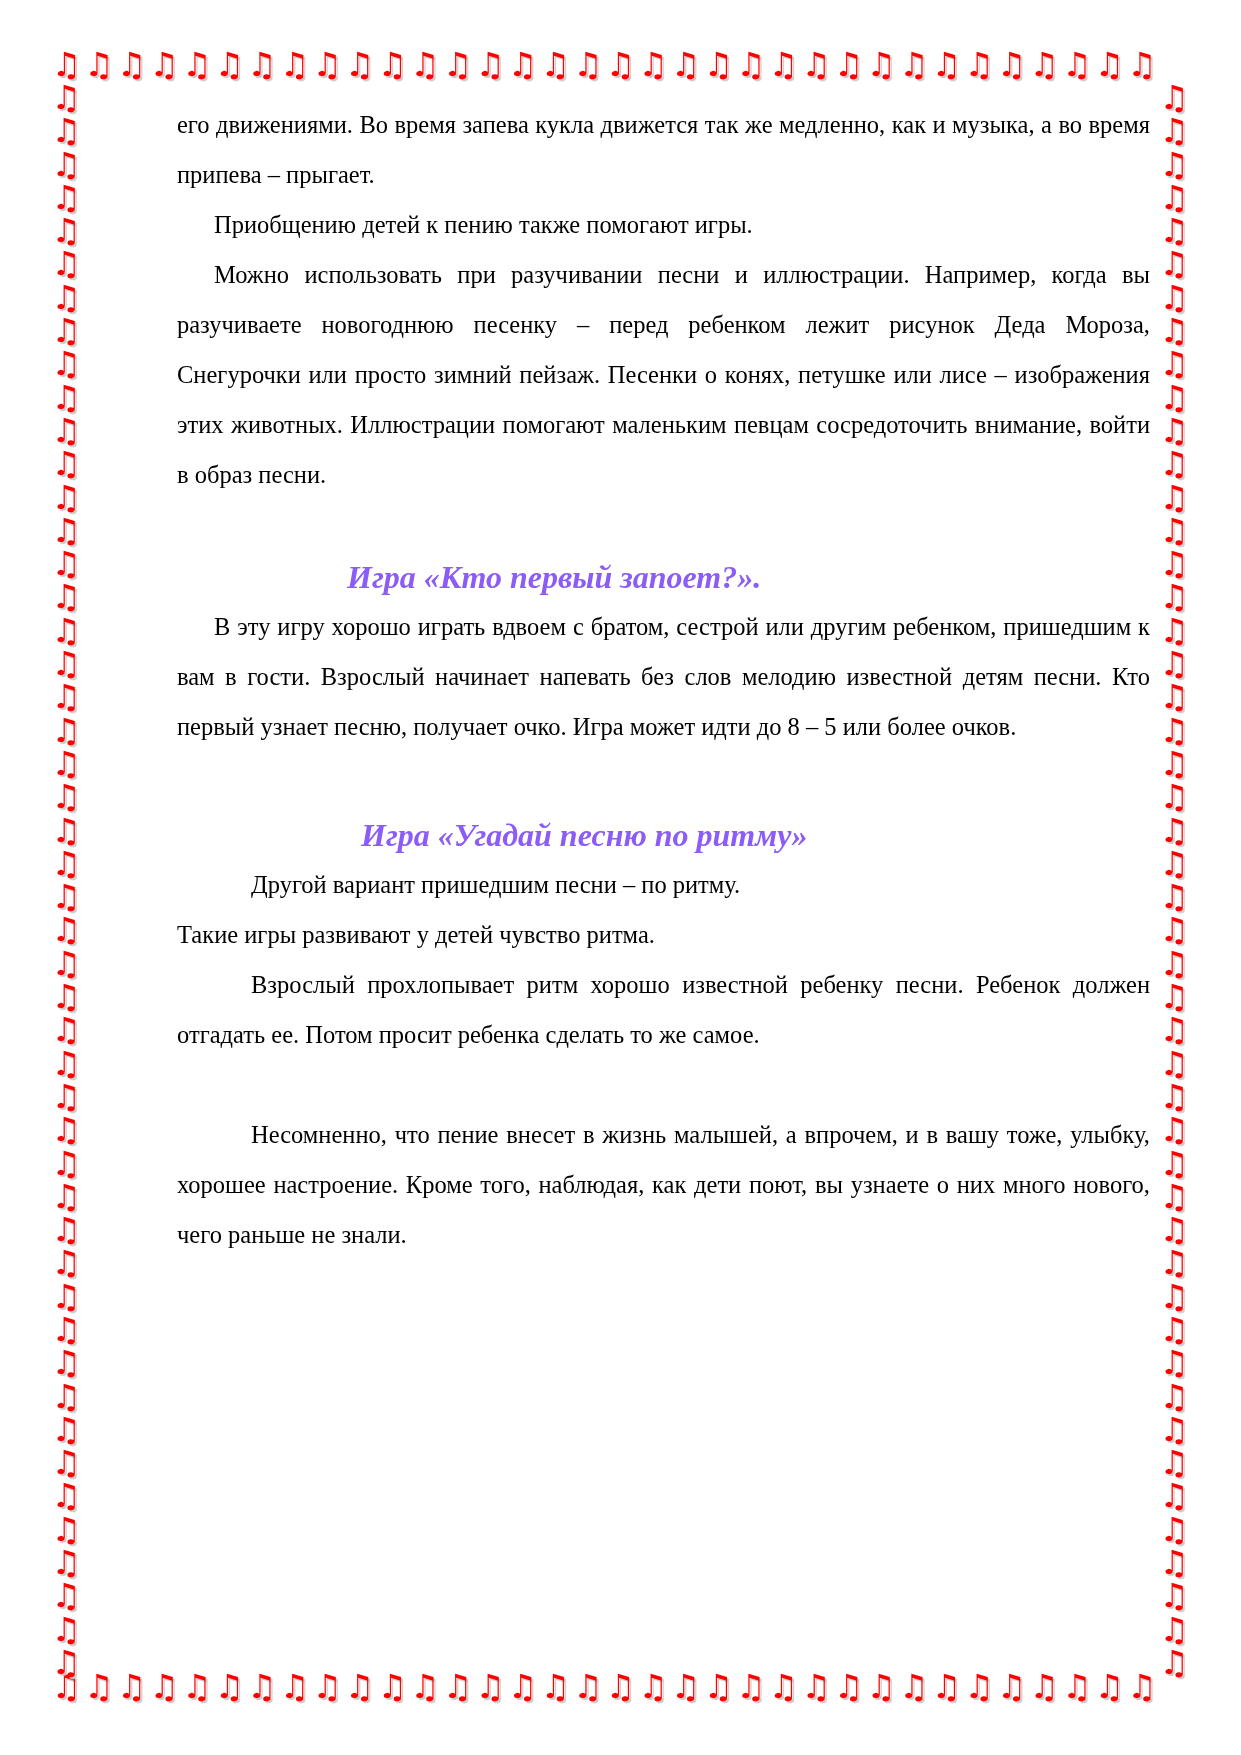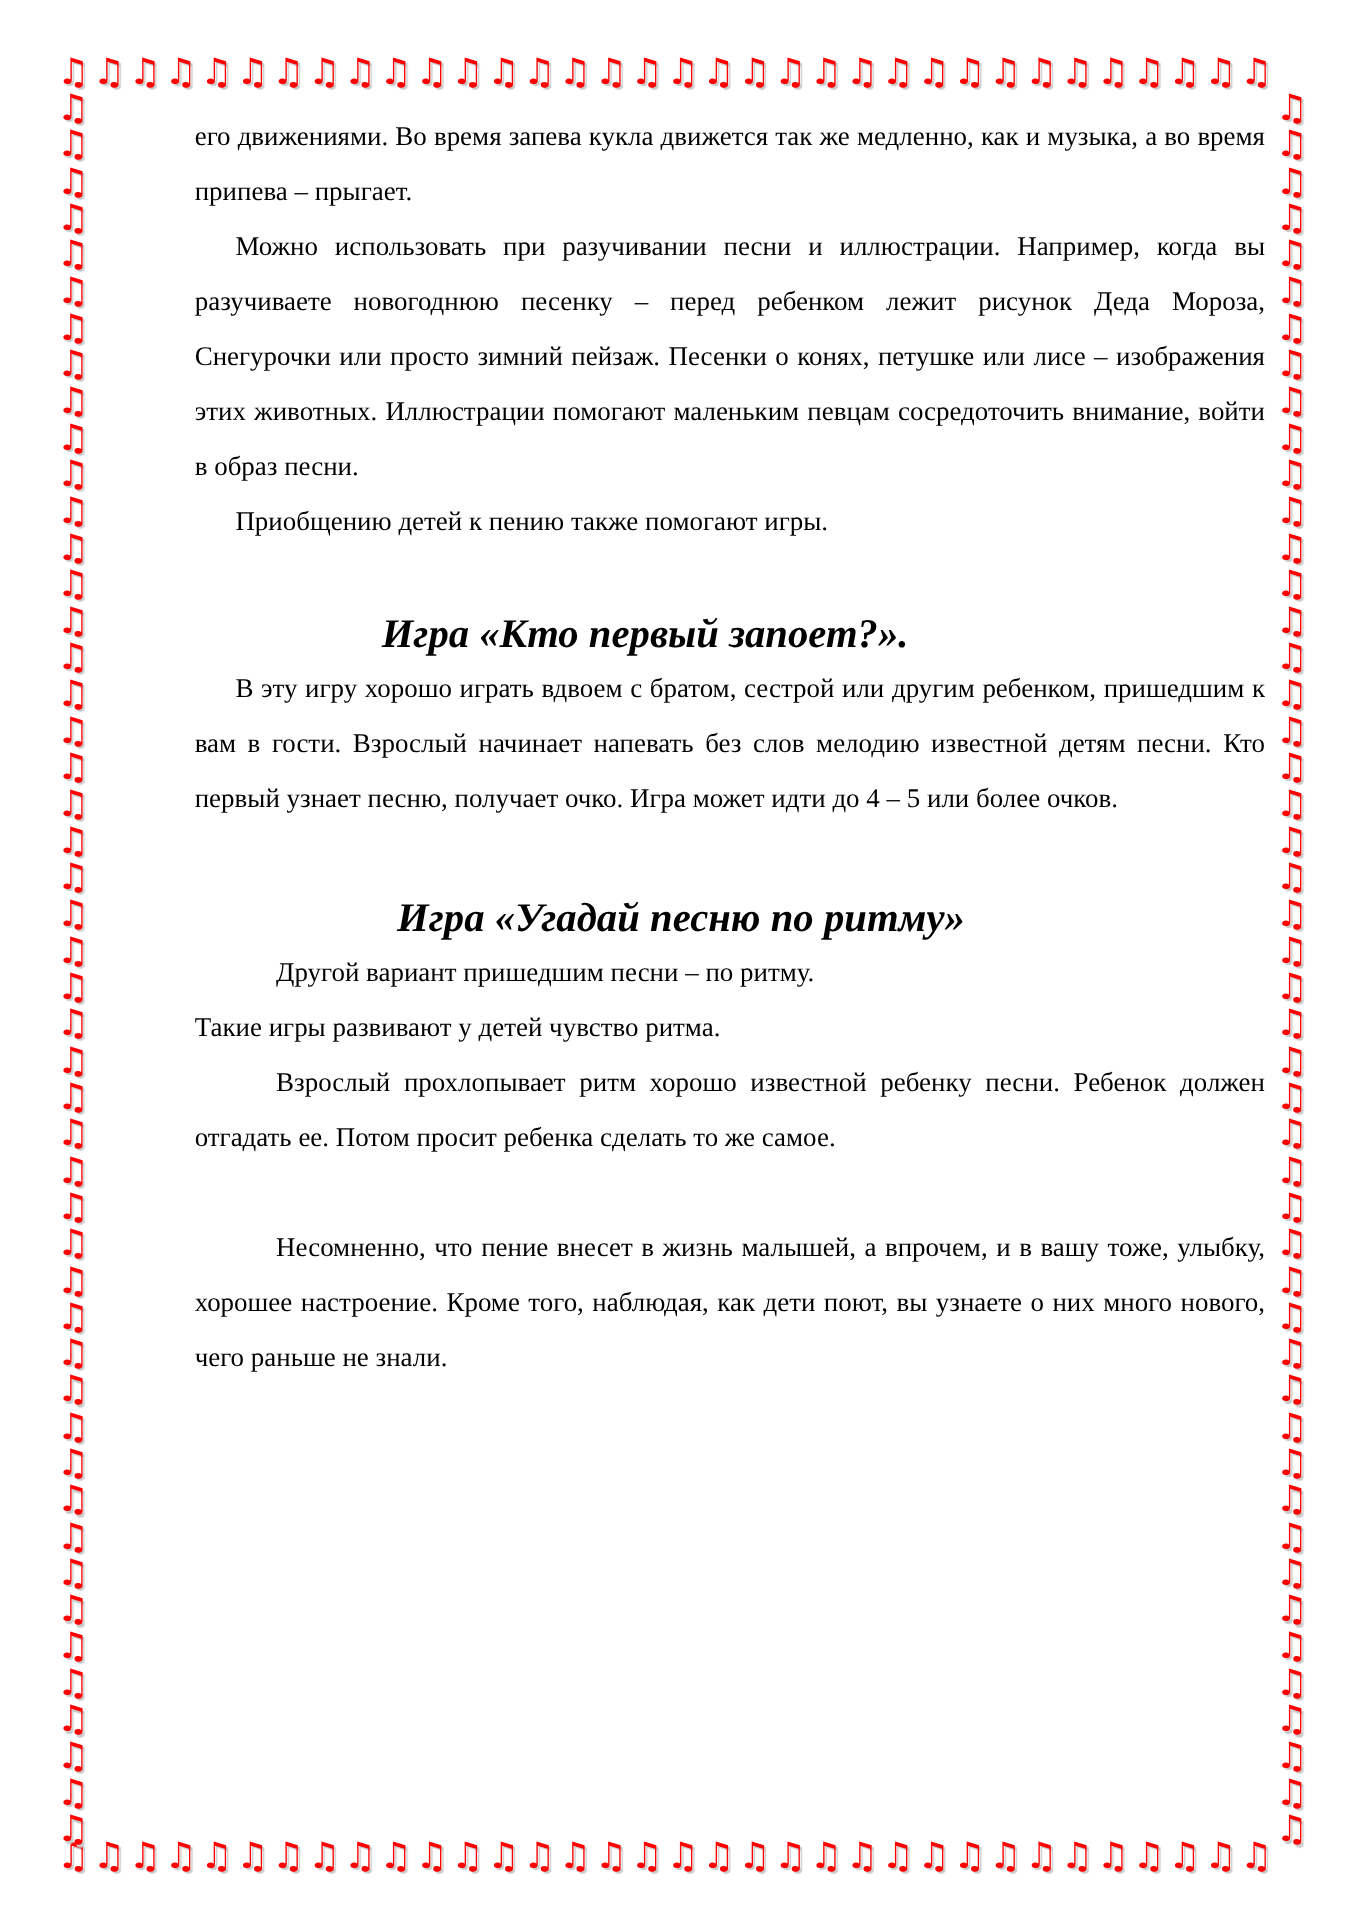--- a/index.html
+++ b/index.html
@@ -11,21 +11,21 @@
   .border-col span { display: block; height: 33.3px; font-size: 33px; }
   #top-row { top: 48px; }
   #bottom-row { top: 1670px; }
   #left-col { left: 50px; top: 81px; }
   #right-col { left: 1158px; top: 81px; }
 
   .page-content { position: absolute; left: 177px; top: 100px; width: 973px; font-family: "Liberation Serif", serif; font-size: 24.5px; color: #000; }
   .para { margin: 0; line-height: 50px; text-align: justify; }
   .indent-small { text-indent: 37px; }
   .indent-large { text-indent: 74px; }
-  .heading { margin: 0; color: #000000; font-weight: bold; font-style: italic; font-size: 37px; line-height: 50px; }
+  .heading { margin: 0; color: #8b5cf6; font-weight: bold; font-style: italic; font-size: 32px; line-height: 50px; }
   .h1 { padding-left: 170px; margin-top: 52px; }
   .h2 { padding-left: 184px; margin-top: 58px; }
   .gap { height: 50px; }
 </style>
 </head>
 <body>
 
 <div id="top-row" class="border-row"><span>♫</span><span>♫</span><span>♫</span><span>♫</span><span>♫</span><span>♫</span><span>♫</span><span>♫</span><span>♫</span><span>♫</span><span>♫</span><span>♫</span><span>♫</span><span>♫</span><span>♫</span><span>♫</span><span>♫</span><span>♫</span><span>♫</span><span>♫</span><span>♫</span><span>♫</span><span>♫</span><span>♫</span><span>♫</span><span>♫</span><span>♫</span><span>♫</span><span>♫</span><span>♫</span><span>♫</span><span>♫</span><span>♫</span><span>♫</span></div>
 <div id="bottom-row" class="border-row"><span>♫</span><span>♫</span><span>♫</span><span>♫</span><span>♫</span><span>♫</span><span>♫</span><span>♫</span><span>♫</span><span>♫</span><span>♫</span><span>♫</span><span>♫</span><span>♫</span><span>♫</span><span>♫</span><span>♫</span><span>♫</span><span>♫</span><span>♫</span><span>♫</span><span>♫</span><span>♫</span><span>♫</span><span>♫</span><span>♫</span><span>♫</span><span>♫</span><span>♫</span><span>♫</span><span>♫</span><span>♫</span><span>♫</span><span>♫</span></div>
 <div id="left-col" class="border-col">
@@ -124,25 +124,25 @@
     <span>♫</span>
     <span>♫</span>
     <span>♫</span>
     <span>♫</span>
     <span>♫</span>
     <span>♫</span>
   </div>
 
 <div class="page-content">
   <p class="para">его движениями. Во время запева кукла движется так же медленно, как и музыка, а во время припева – прыгает.</p>
+  <p class="para indent-small">Приобщению детей к пению также помогают игры.</p>
   <p class="para indent-small">Можно использовать при разучивании песни и иллюстрации. Например, когда вы разучиваете новогоднюю песенку – перед ребенком лежит рисунок Деда Мороза, Снегурочки или просто зимний пейзаж. Песенки о конях, петушке или лисе – изображения этих животных. Иллюстрации помогают маленьким певцам сосредоточить внимание, войти в образ песни.</p>
-  <p class="para indent-small">Приобщению детей к пению также помогают игры.</p>
 
   <h2 class="heading h1">Игра «Кто первый запоет?».</h2>
-  <p class="para indent-small">В эту игру хорошо играть вдвоем с братом, сестрой или другим ребенком, пришедшим к вам в гости. Взрослый начинает напевать без слов мелодию известной детям песни. Кто первый узнает песню, получает очко. Игра может идти до 4 – 5 или более очков.</p>
+  <p class="para indent-small">В эту игру хорошо играть вдвоем с братом, сестрой или другим ребенком, пришедшим к вам в гости. Взрослый начинает напевать без слов мелодию известной детям песни. Кто первый узнает песню, получает очко. Игра может идти до 8 – 5 или более очков.</p>
 
   <h2 class="heading h2">Игра «Угадай песню по ритму»</h2>
   <p class="para indent-large">Другой вариант пришедшим песни – по ритму.</p>
   <p class="para">Такие игры развивают у детей чувство ритма.</p>
   <p class="para indent-large">Взрослый прохлопывает ритм хорошо известной ребенку песни. Ребенок должен отгадать ее. Потом просит ребенка сделать то же самое.</p>
 
   <div class="gap"></div>
   <p class="para indent-large">Несомненно, что пение внесет в жизнь малышей, а впрочем, и в вашу тоже, улыбку, хорошее настроение. Кроме того, наблюдая, как дети поют, вы узнаете о них много нового, чего раньше не знали.</p>
 </div>
 

